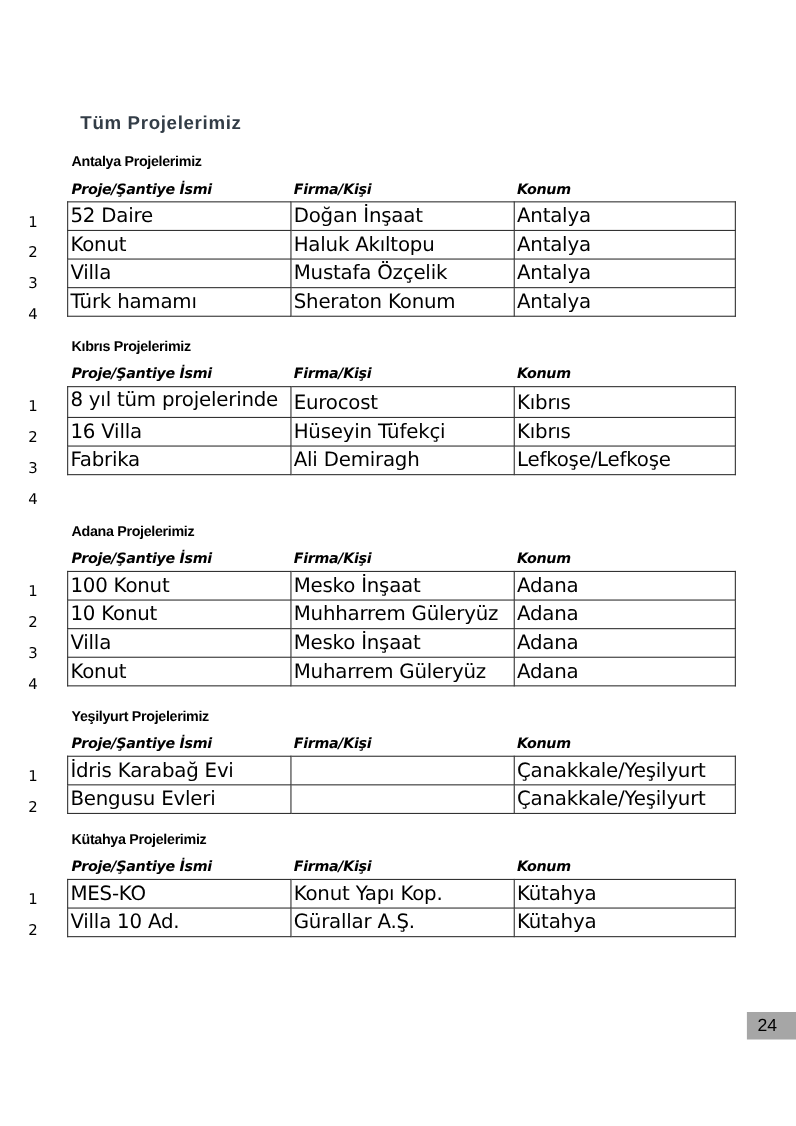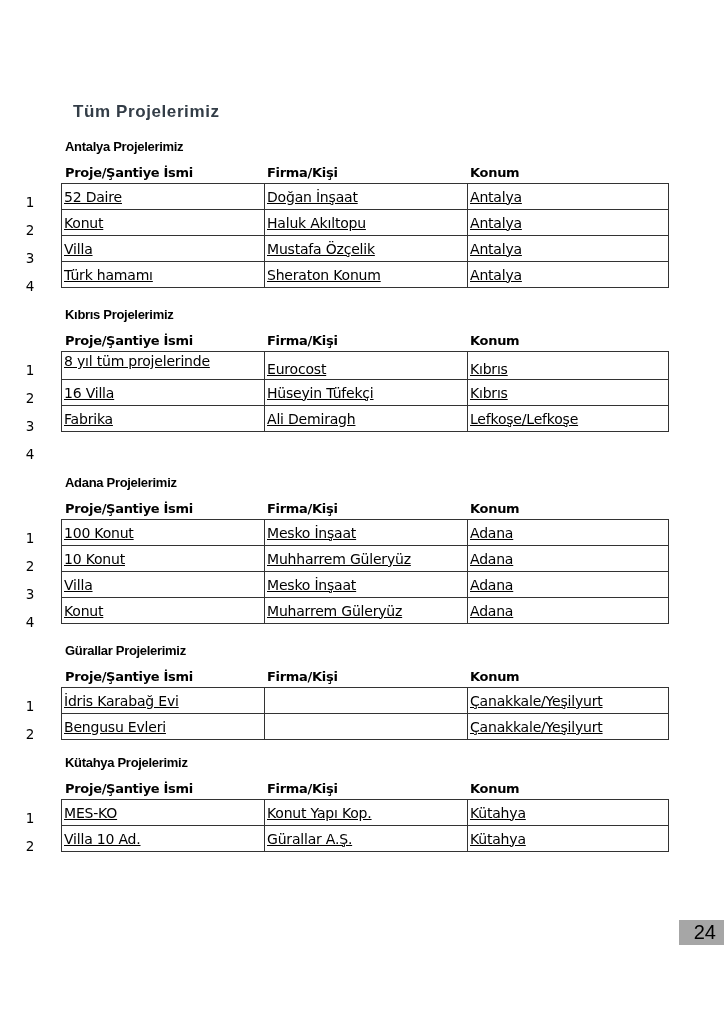--- a/index.html
+++ b/index.html
@@ -4,36 +4,36 @@
 <style>
   html, body { margin: 0; padding: 0; background: #ffffff; }
   body { width: 724px; height: 1024px; position: relative; overflow: hidden;
          font-family: "DejaVu Sans", "Liberation Sans", sans-serif; color: #000; }
   .page-title { position: absolute; left: 73px; top: 70px; font-family: "Liberation Sans", sans-serif;
                 font-size: 17px; font-weight: bold; color: #333d47; letter-spacing: 0.6px; margin-top: 32px; }
   .section { position: absolute; left: 0; width: 724px; }
   .section-title { position: absolute; left: 65px; top: 0; font-size: 13px; font-weight: bold;
                    font-family: Liberation Sans, sans-serif; letter-spacing: -0.3px; }
   .col-header { position: absolute; top: 26px; font-size: 13px; font-weight: bold;
-                letter-spacing: -0.3px; }
+                letter-spacing: -0.3px; font-style: italic; }
   .col-header.c1 { left: 65px; }
   .col-header.c2 { left: 267px; }
   .col-header.c3 { left: 470px; }
   table.grid { position: absolute; left: 61px; top: 44px; border-collapse: collapse; table-layout: fixed; }
-  table.grid td { border: 1.5px solid #333; height: 25px; padding: 0 0 0 2px; font-size: 14px;
-                  letter-spacing: -0.2px; vertical-align: middle; white-space: nowrap; overflow: hidden; text-decoration: underline; }
+  table.grid td { border: 1.5px solid #333; height: 25px; padding: 0 0 0 2px; font-size: 18px;
+                  letter-spacing: -0.2px; vertical-align: middle; white-space: nowrap; overflow: hidden; }
   table.grid td.col1 { width: 200px; }
   table.grid td.col2 { width: 200px; }
   table.grid td.col3 { width: 198px; }
   table.grid td.top-align { vertical-align: top; padding-top: 1px; }
   table.grid td.bottom-align { vertical-align: bottom; padding-bottom: 2px; }
   .row-num { position: absolute; left: 24px; font-size: 13.5px; width: 12px; text-align: center; }
   .page-number { position: absolute; left: 679px; top: 920px; width: 45px; height: 25px;
-                 background: #a6a6a6; font-family: "Liberation Sans", sans-serif; font-size: 20px;
-                 text-align: right; line-height: 25px; padding-right: 0; }
+                 background: #a6a6a6; font-family: "Liberation Sans", sans-serif; font-size: 16px;
+                 text-align: center; line-height: 25px; padding-right: 0; }
   .page-number span { display: inline-block; padding-right: 8px; }
 </style>
 </head>
 <body>
 
 <div class="page-title">Tüm Projelerimiz</div>
 
 <div class="section" style="top:139px;">
   <div class="section-title">Antalya Projelerimiz</div>
   <div class="col-header c1">Proje/Şantiye İsmi</div>
@@ -128,21 +128,21 @@
     <tr>
       <td class="col1">Konut</td>
       <td class="col2">Muharrem Güleryüz</td>
       <td class="col3">Adana</td>
     </tr>
   </tbody>
     </table>
 </div>
 
 <div class="section" style="top:643px;">
-  <div class="section-title">Gürallar Projelerimiz</div>
+  <div class="section-title">Yeşilyurt Projelerimiz</div>
   <div class="col-header c1">Proje/Şantiye İsmi</div>
   <div class="col-header c2">Firma/Kişi</div>
   <div class="col-header c3">Konum</div>
   <div class="row-num" style="top:55px;">1</div>
   <div class="row-num" style="top:83px;">2</div>
   <table class="grid">
     <tbody>
         <tr>
       <td class="col1">İdris Karabağ Evi</td>
       <td class="col2"></td>

